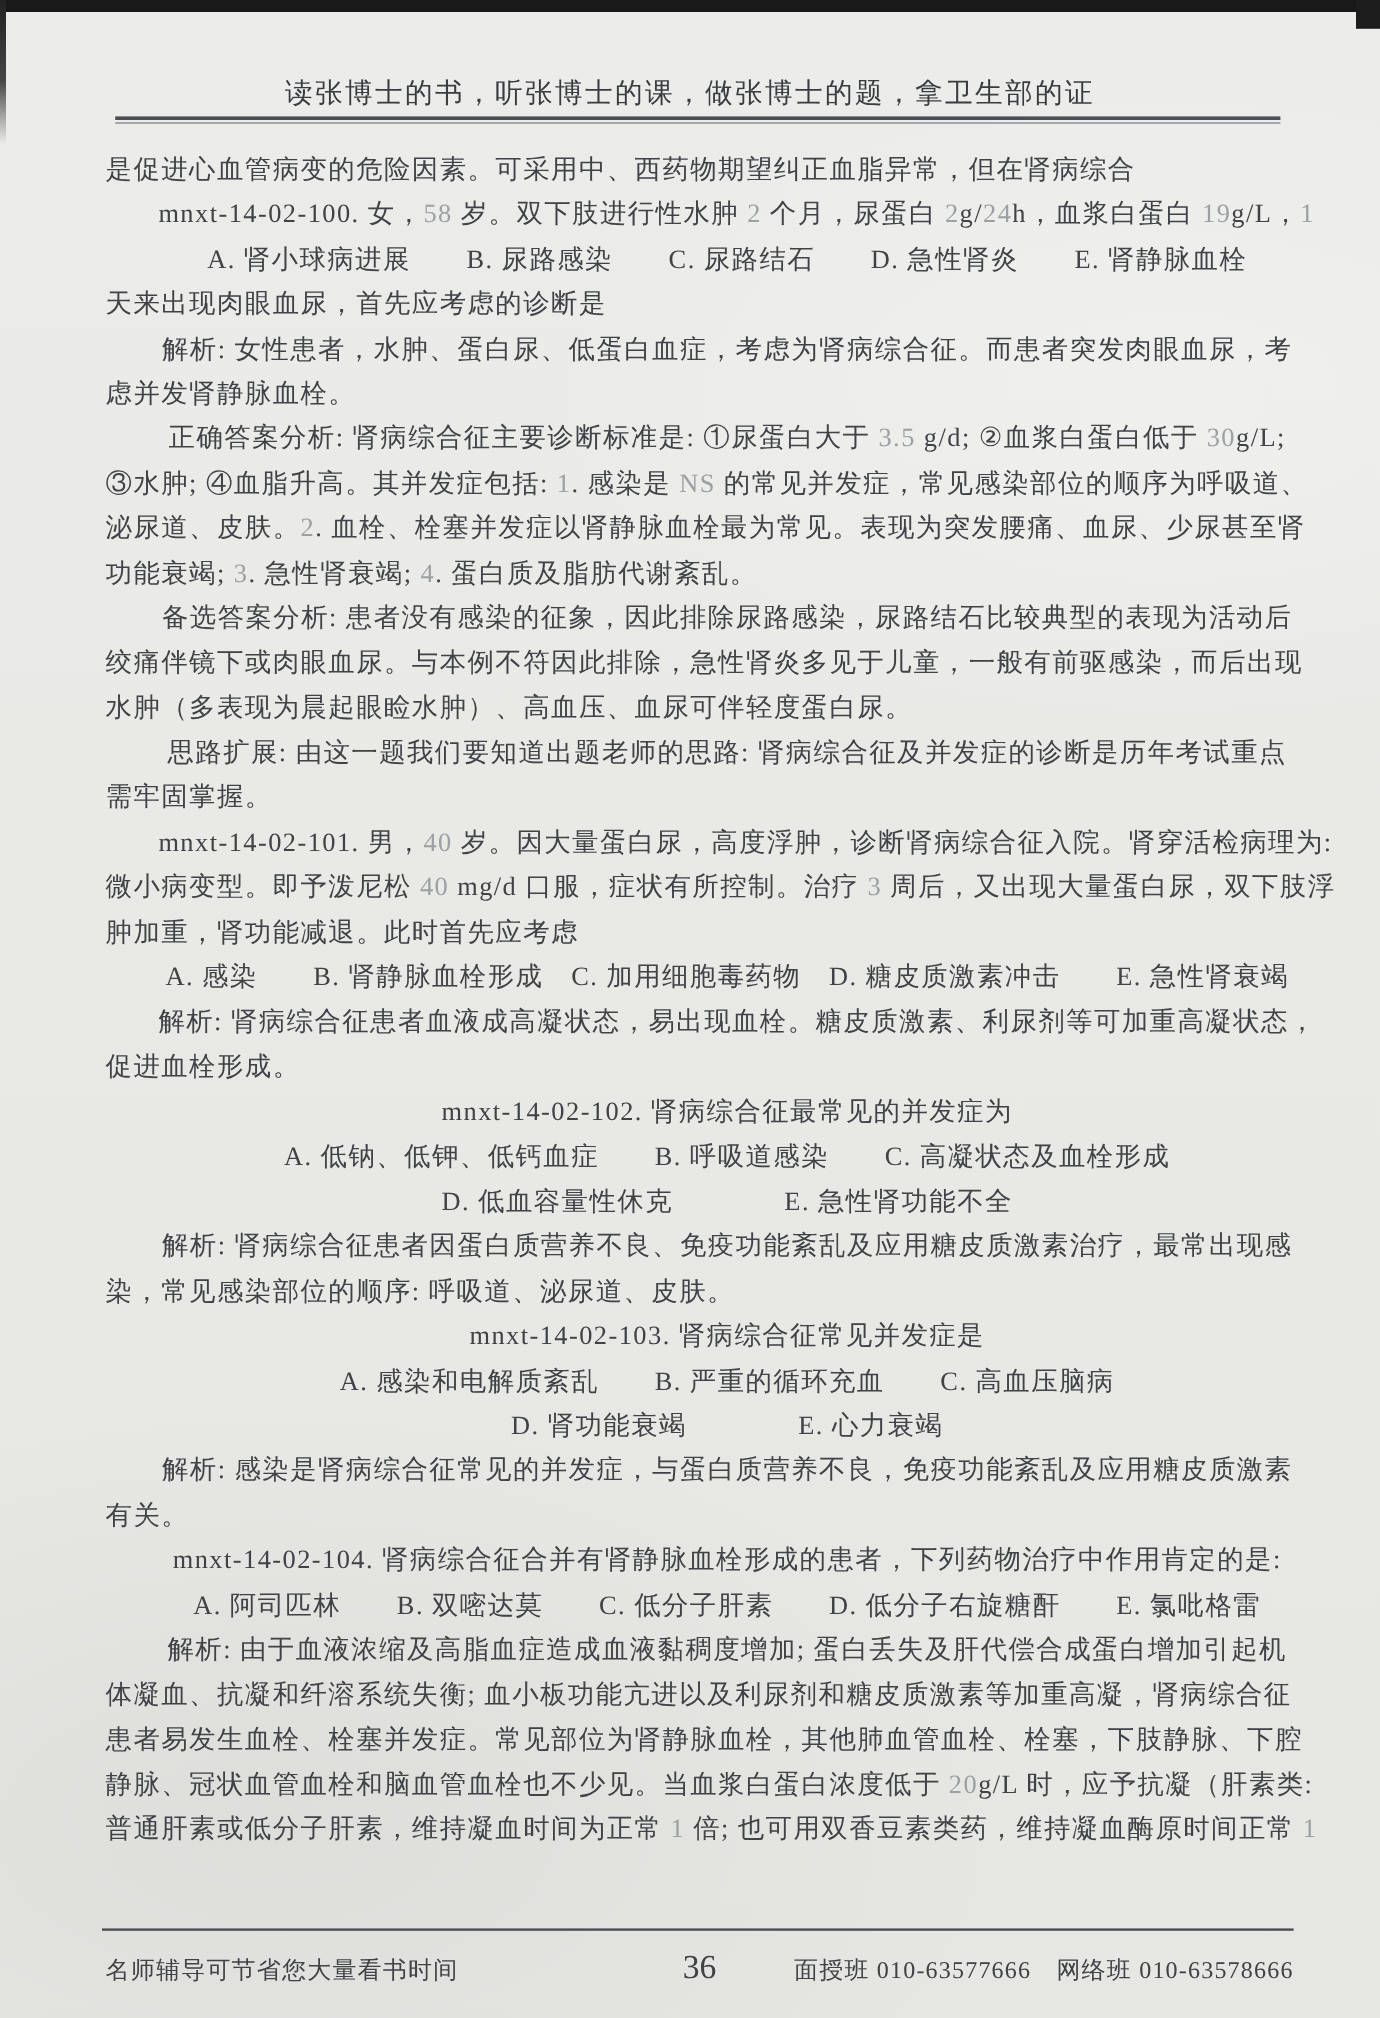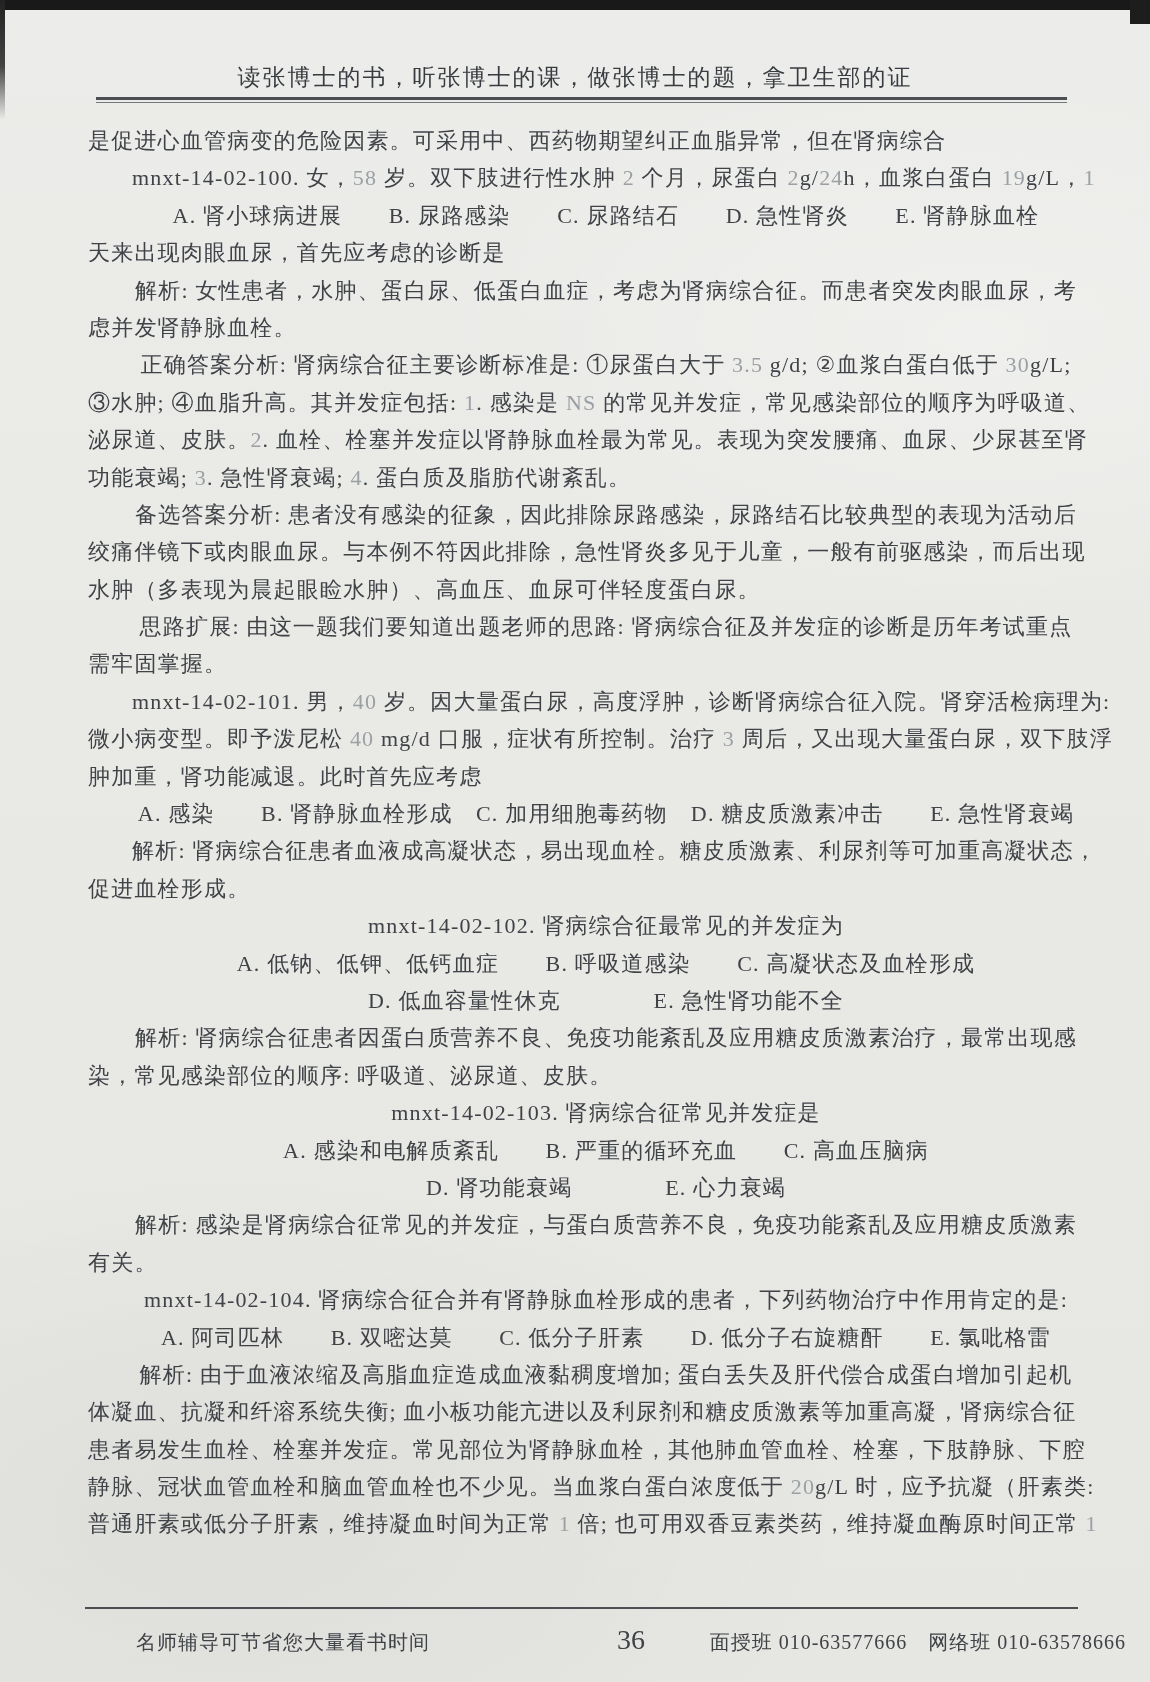--- a/index.html
+++ b/index.html
@@ -27,21 +27,21 @@
     position:absolute;top:122px;left:88px;width:992px;
     font-size:22px;letter-spacing:1.2px;
   }
   .line{height:37.4px;line-height:37.4px;white-space:nowrap;}
   .line.indent{padding-left:44px;text-align:center;}
   .lt{color:#9aa0a4;}
   .footer-rule{position:absolute;top:1607px;left:85px;width:993px;height:0;
     border-top:2px solid #4b4f53;}
   .footer{
     position:absolute;top:1624px;left:88px;width:990px;
-    display:flex;align-items:baseline;font-size:20px;letter-spacing:1px;color:#3f4246;margin-left:48px;
+    display:flex;align-items:baseline;font-size:20px;letter-spacing:1px;color:#3f4246;
   }
   .footer-left{flex:1;text-align:left;white-space:nowrap;}
   .footer-page{flex:0 0 auto;font-size:28px;letter-spacing:0;}
   .footer-right{flex:1;text-align:right;white-space:nowrap;}
 </style>
 </head>
 <body>
 
 <div class="page">
   <div class="top-band"></div>

